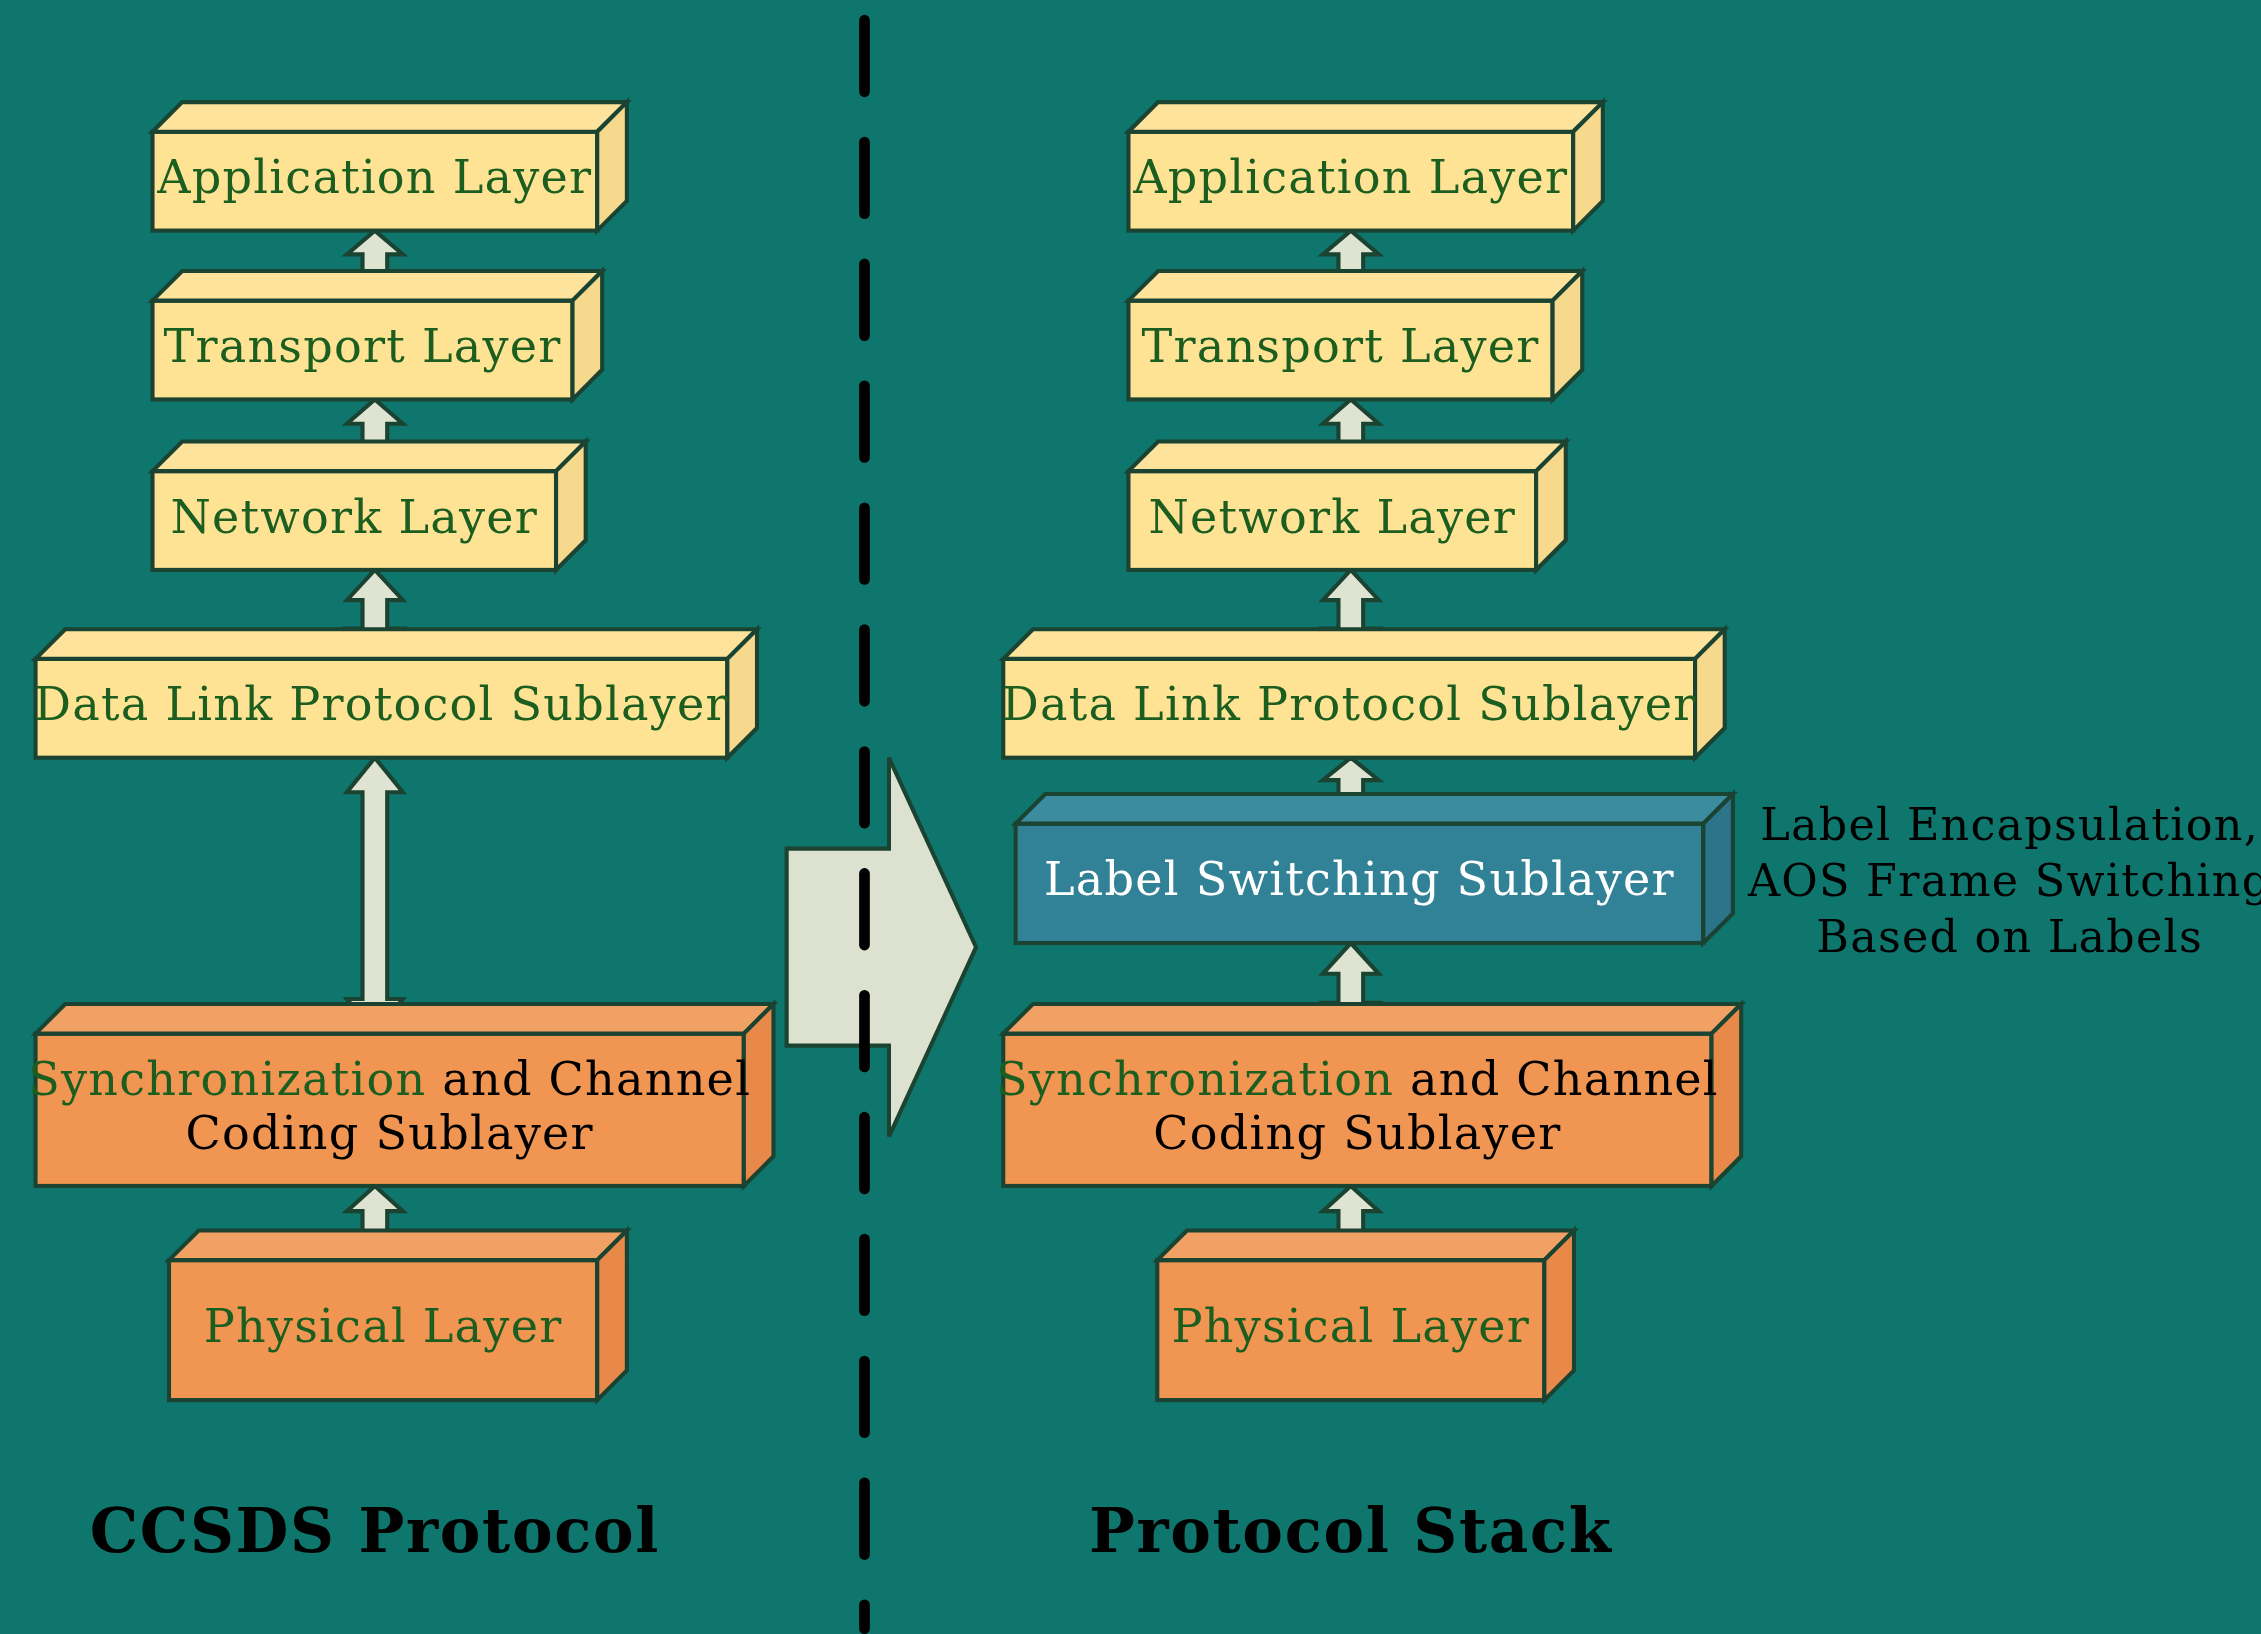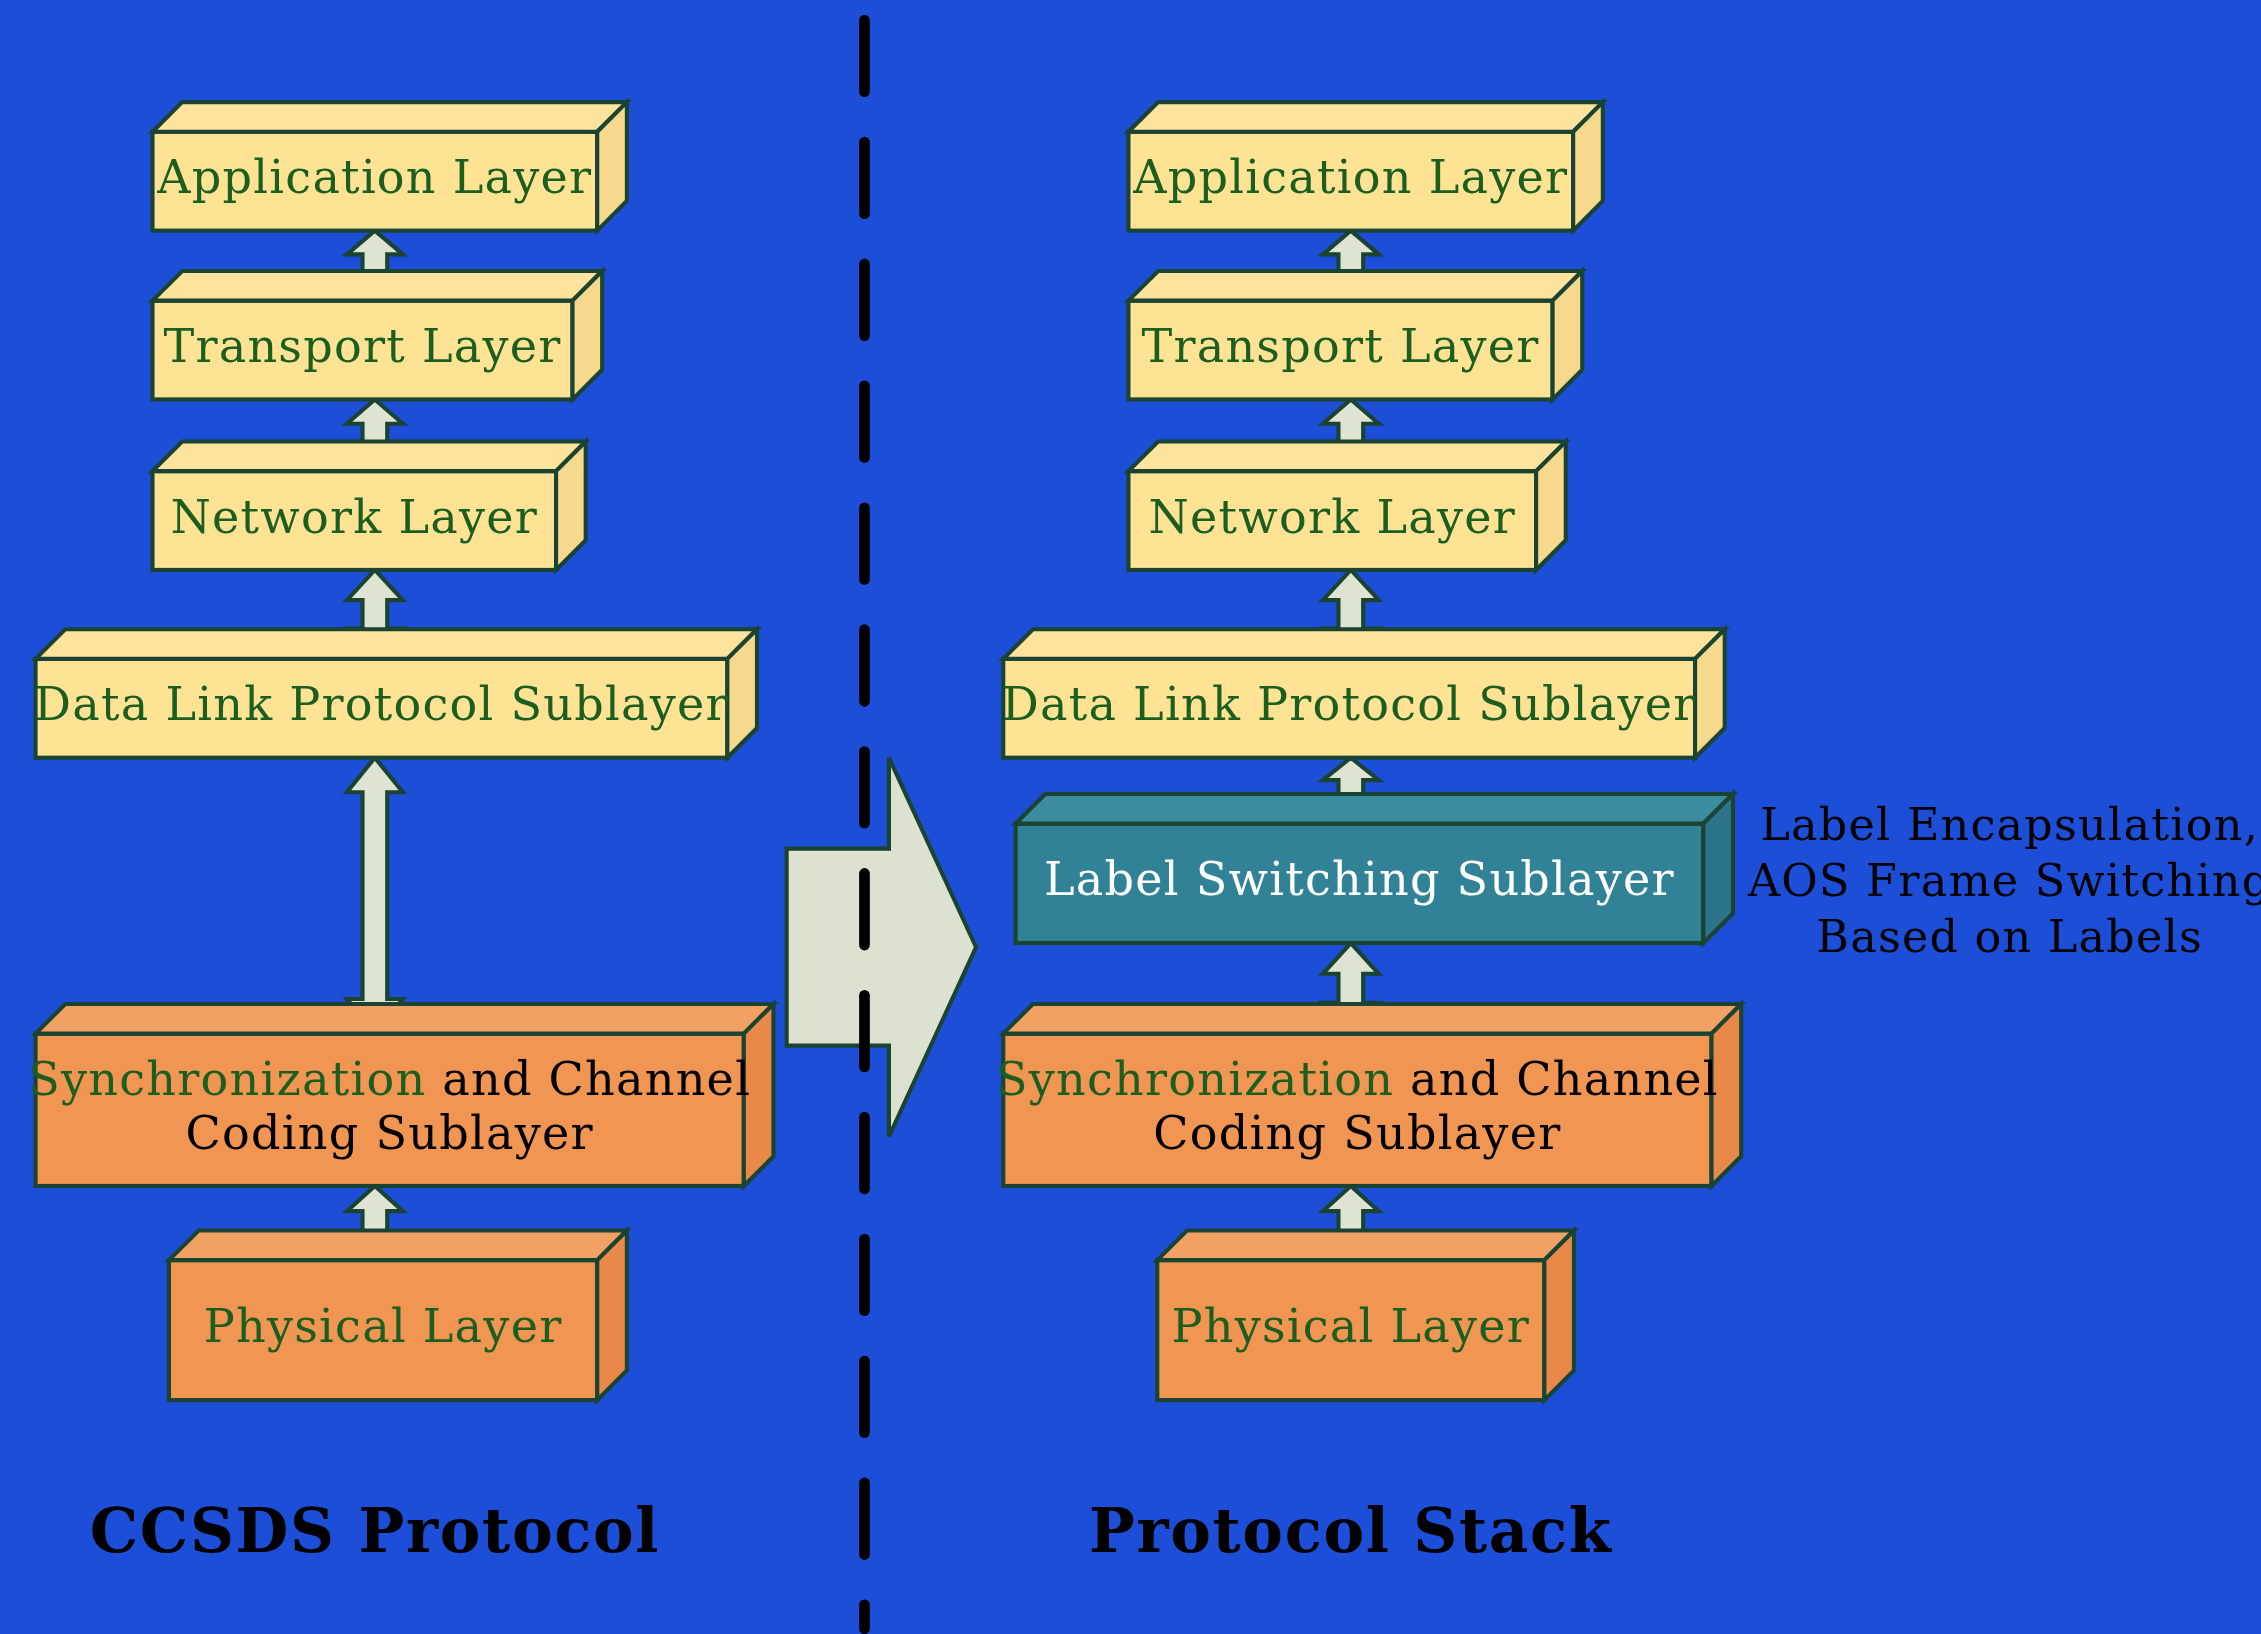--- a/index.html
+++ b/index.html
@@ -7,21 +7,21 @@
     padding: 0;
     background: #ffffff;
   }
   body {
     font-family: "DejaVu Serif", serif;
   }
   #stage {
     position: relative;
     width: 2261px;
     height: 1634px;
-    background: #1d4ed8;
+    background: #0f766e;
     overflow: hidden;
   }
   svg#diagram {
     position: absolute;
     left: 0;
     top: 0;
     width: 2261px;
     height: 1634px;
   }
   .box-label {

